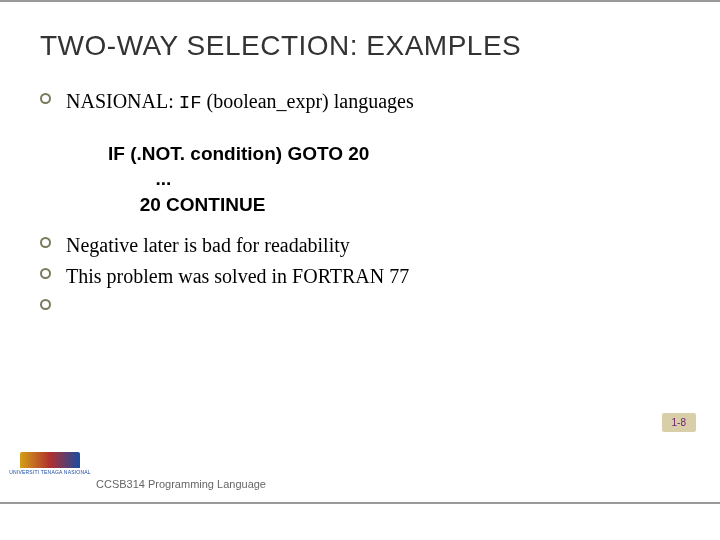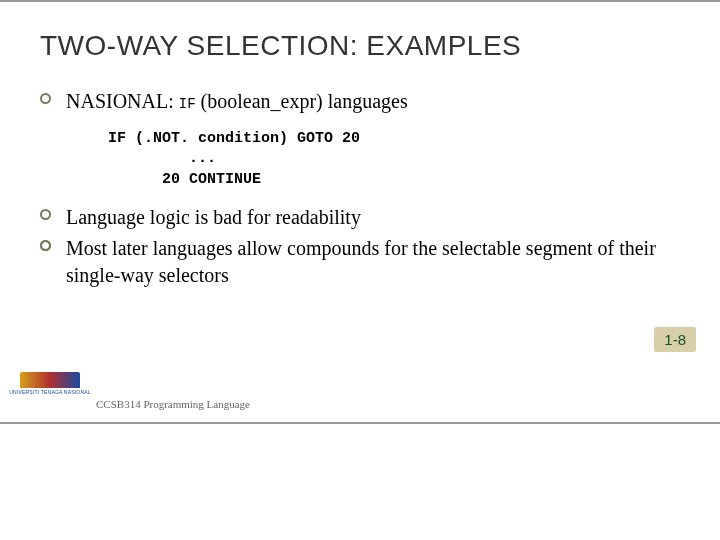--- a/index.html
+++ b/index.html
@@ -1,20 +1,20 @@
 <!DOCTYPE html>
 <html><head>
 <meta charset="utf-8">
 <style>
   * { margin: 0; padding: 0; box-sizing: border-box; }
   html, body { width: 720px; height: 540px; background: #fff; font-family: Arial, Helvetica, sans-serif; }
   .slide {
     position: relative;
     width: 720px;
-    height: 424px;
+    height: 504px;
     background: #fff;
     border-top: 2px solid #999;
     border-bottom: 2px solid #999;
     padding: 28px 20px 0 40px;
   }
   .title {
     font-size: 28px;
     letter-spacing: 0.5px;
     color: #333;
     font-weight: 400;
@@ -32,36 +32,36 @@
   }
   .bullet-mark {
     position: absolute;
     left: 0;
     top: 5px;
     width: 11px;
     height: 11px;
     border: 2px solid #7a7a5a;
     border-radius: 50%;
   }
-  .code-inline { font-family: "Courier New", Courier, monospace; font-size: 14px; }
+  .code-inline { font-family: "Courier New", Courier, monospace; font-size: 19px; }
   .code-block {
-    font-family: Liberation Mono, monospace;
-    font-size: 15px;
+    font-family: Liberation Sans, sans-serif;
+    font-size: 19px;
     font-weight: bold;
-    margin: 14px 0 14px 68px;
+    margin: 24px 0 14px 68px;
     line-height: 1.35;
     white-space: pre;
   }
   .page-num {
     position: absolute;
     right: 24px;
     bottom: 70px;
     background: #d8cfa8;
-    color: #14532d;
-    font-size: 15px;
+    color: #701a75;
+    font-size: 10px;
     padding: 4px 10px;
     border-radius: 2px;
     font-family: Arial, sans-serif;
   }
   .footer {
     position: absolute;
     left: 0;
     bottom: 12px;
     width: 100%;
     display: flex;
@@ -86,21 +86,21 @@
     font-size: 5px;
     color: #1a4aa0;
     letter-spacing: 0.2px;
     margin-top: 1px;
     white-space: nowrap;
   }
   .course {
     font-size: 11px;
     color: #666;
     margin-left: 10px;
-    font-family: Liberation Serif, serif;
+    font-family: Liberation Sans, sans-serif;
     margin-top: 41px;
   }
 </style>
 </head>
 <body>
 
 <div class="slide">
 
   <h1 class="title">TWO-WAY SELECTION: EXAMPLES</h1>
 
@@ -111,28 +111,28 @@
     </li>
   </ul>
 
   <div class="code-block"><span>IF (.NOT. condition) GOTO 20</span>
 <span>         ...</span>
 <span>      20 CONTINUE</span></div>
 
   <ul class="bullets">
     <li>
       <span class="bullet-mark"></span>
-      <span>Language logic is bad for readability</span>
+      <span>Negative later is bad for readability</span>
     </li>
     <li>
       <span class="bullet-mark"></span>
+      <span>This problem was solved in FORTRAN 77</span>
     </li>
     <li>
       <span class="bullet-mark"></span>
-      <span>Most later languages allow compounds for the selectable segment of their single-way selectors</span>
     </li>
   </ul>
 
   <div class="page-num">1-8</div>
 
   <div class="footer">
     <div class="logo">
       <div class="logo-top"></div>
       <div class="logo-text">UNIVERSITI TENAGA NASIONAL</div>
     </div>

